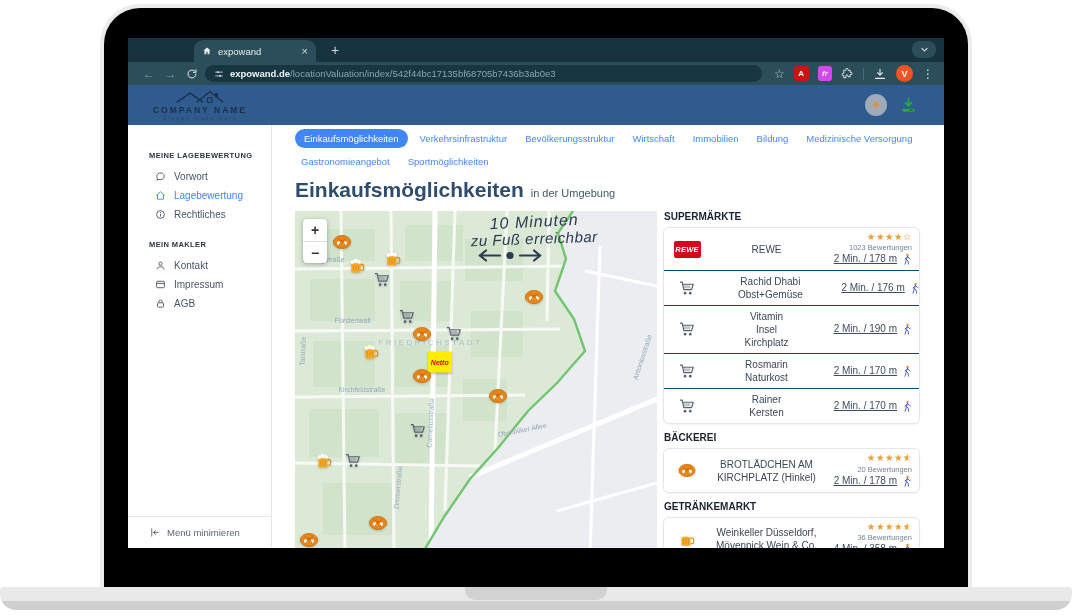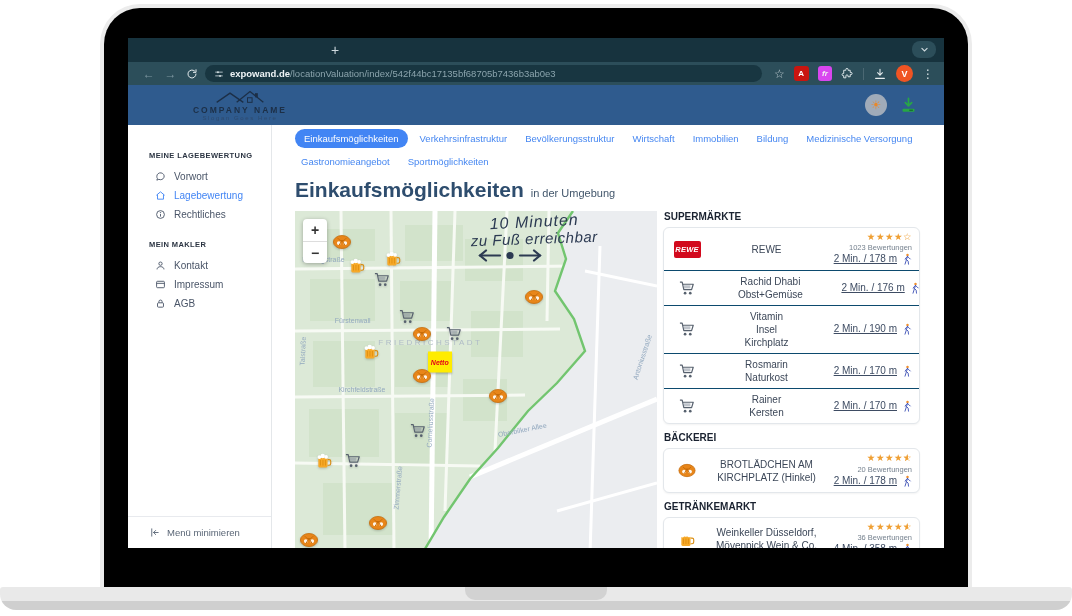--- a/index.html
+++ b/index.html
@@ -43,21 +43,21 @@
   .ext.adobe { background:#c9150f; color:#fff; }
   .ext.frbox { background:#d946ef; color:#f3f3f3; font-style:italic; }
   .tb-i { margin-left:9px; display:flex; align-items:center; }
   .tdiv { width:1px; height:12px; background:#4b6873; margin-left:9px; }
   .avatar { width:17px; height:17px; border-radius:50%; background:#f05423; color:#fff;
     font-size:9px; font-weight:bold; display:flex; align-items:center; justify-content:center; margin-left:9px; }
   .dots { color:#d6e0e3; font-size:12px; margin-left:9px; }
 
   
   .appheader { height:40px; background:#2f5b8e; display:flex; align-items:center;
-    justify-content:space-between;padding-left:40px; }
+    justify-content:space-between; }
   .logo { width:144px; display:flex; flex-direction:column; align-items:center; }
   .logo-name { color:#1c2f47; font-size:8.5px; letter-spacing:2px; font-weight:bold; margin-top:1px; }
   .logo-slogan { color:#2e4a6e; font-size:6px; letter-spacing:1.6px; }
   .hdr-actions { display:flex; align-items:center; gap:12px; padding-right:26px; }
   .sun-btn { width:22px; height:22px; border-radius:50%; background:rgba(180,186,193,.85);
     display:flex; align-items:center; justify-content:center; }
   .sun { color:#e8882a; font-size:12px; line-height:1; }
   .dl-btn { display:flex; align-items:center; }
 
   
@@ -133,20 +133,29 @@
   .i { display:inline-flex; }
 </style>
 </head>
 <body>
 
 <div class="stage">
   <div class="screen">
     <div class="browser">
 
       <div class="tabstrip">
+        <div class="tab">
+          <span class="i">
+            <svg viewBox="0 0 24 24" width="10" height="10" fill="#e8eff1">
+                <path d="M12 3.5l8.5 7.5h-2.5v9h-4.5v-6h-3v6H6v-9H3.5z"></path>
+              </svg>
+          </span>
+          <span class="tab-title">expowand</span>
+          <span class="tab-close">×</span>
+        </div>
         <div class="newtab">+</div>
         <div class="tabsearch">
           <svg viewBox="0 0 24 24" width="9" height="9" fill="none" stroke="#cfdade" stroke-width="3" stroke-linecap="round">
               <path d="M5 9l7 7 7-7"></path>
             </svg>
         </div>
       </div>
 
       <div class="toolbar">
         <span class="nav-arrow">←</span>

